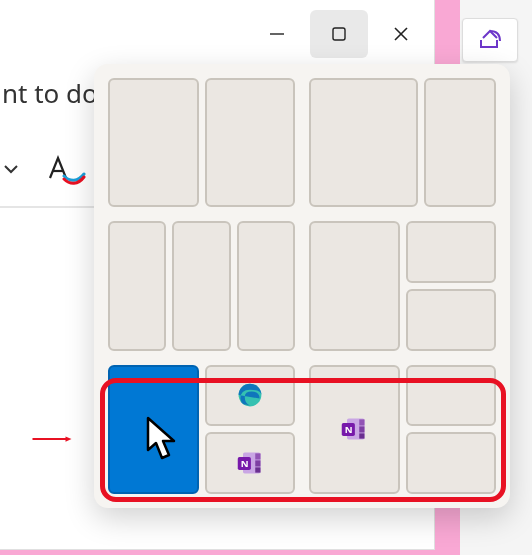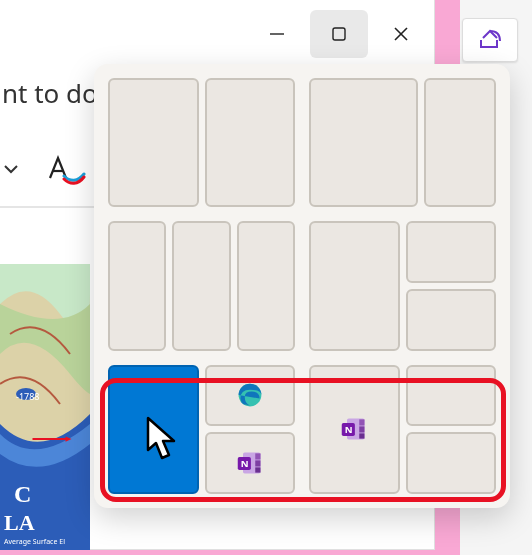--- a/index.html
+++ b/index.html
@@ -184,36 +184,20 @@
       <svg width="42" height="34" viewBox="0 0 42 34">
         <path d="M6 26 L14 6 L22 26" fill="none" stroke="#222" stroke-width="2.2"></path>
         <line x1="9" y1="19" x2="19" y2="19" stroke="#222" stroke-width="2.2"></line>
         <path d="M20 24 C26 30 34 30 40 22" fill="none" stroke="#1a9fd9" stroke-width="3" stroke-linecap="round"></path>
         <path d="M20 27 C26 33 34 33 40 25" fill="none" stroke="#e81123" stroke-width="3" stroke-linecap="round"></path>
       </svg>
     </div>
 
     <div class="divider"></div>
 
-    <div class="map-strip">
-      <svg width="90" height="286" viewBox="0 0 90 286" preserveAspectRatio="none">
-        <rect width="90" height="286" fill="#dcd2a8"></rect>
-        <path d="M0 40 Q30 10 60 50 T90 30 V0 H0 Z" fill="#c8e8c8"></path>
-        <path d="M0 90 Q30 60 70 110 T90 90 V40 Q60 70 0 40 Z" fill="#b9d39a"></path>
-        <path d="M0 160 Q40 200 90 150 V286 H0 Z" fill="#2c5db8"></path>
-        <path d="M0 170 Q35 205 90 160 V180 Q40 220 0 190 Z" fill="#4c86d8"></path>
-        <ellipse cx="26" cy="130" rx="10" ry="6" fill="#2c5db8"></ellipse>
-        <text x="16" y="136" font-size="9" fill="#fff">-1788</text>
-        <path d="M0 120 Q30 100 60 140" fill="none" stroke="#b5593f" stroke-width="2"></path>
-        <path d="M10 70 Q40 50 70 90" fill="none" stroke="#b5593f" stroke-width="2"></path>
-        <text x="14" y="238" font-size="24" font-weight="800" fill="#fff" style="font-family:Georgia,serif">C</text>
-        <text x="4" y="266" font-size="22" font-weight="800" fill="#fff" style="font-family:Georgia,serif">LA</text>
-        <text x="4" y="280" font-size="7" fill="#fff">Average Surface El</text>
-      </svg>
-    </div>
   </div>
 
   <div class="share-btn">
     <svg width="26" height="24" viewBox="0 0 26 24">
       <path d="M4 12 V19 H20 V12" fill="none" stroke="#6d37c9" stroke-width="2"></path>
       <path d="M6 10 L13 3 L20 10" fill="none" stroke="#6d37c9" stroke-width="2"></path>
       <path d="M13 3 Q23 3 23 13" fill="none" stroke="#6d37c9" stroke-width="2"></path>
     </svg>
   </div>
 

